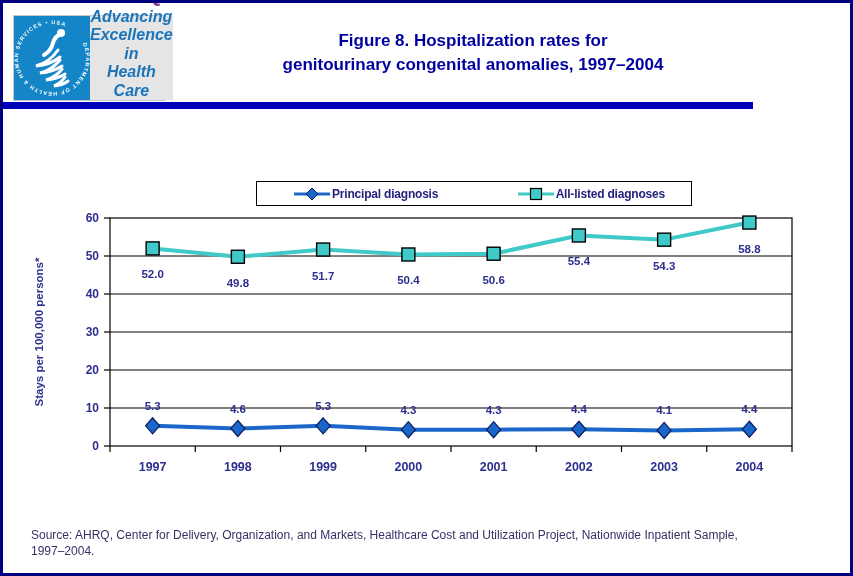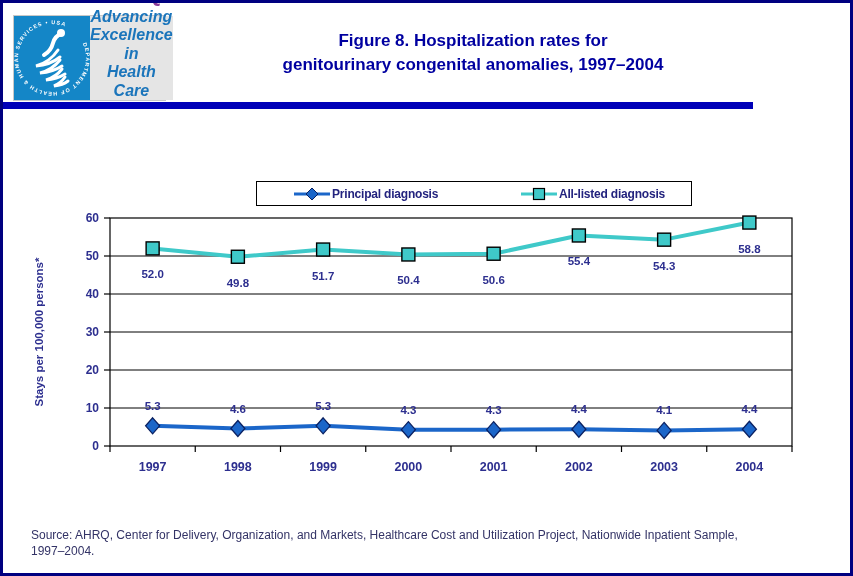--- a/index.html
+++ b/index.html
@@ -93,21 +93,21 @@
         <line x1="1" y1="7" x2="37" y2="7" stroke-width="3" stroke="#1B66C9"></line>
         <polygon points="19,1 25,7 19,13 13,7" stroke="#0B2161" stroke-width="1" fill="#1B66C9"></polygon>
       </svg>
       <span class="legend-label">Principal diagnosis</span>
     </div>
     <div class="legend-item">
       <svg width="38" height="14" viewBox="0 0 38 14">
         <line x1="1" y1="7" x2="37" y2="7" stroke-width="3" stroke="#3FC9C9"></line>
         <rect x="13.5" y="1.5" width="11" height="11" stroke="#000000" stroke-width="1.2" fill="#3FC9C9"></rect>
       </svg>
-      <span class="legend-label">All-listed diagnosis</span>
+      <span class="legend-label">All-listed diagnoses</span>
     </div>
   </div>
 
   <svg class="chart-svg" id="chart" width="853" height="330" viewBox="0 0 853 330">
       <line x1="107" y1="235" x2="789" y2="235" stroke="#000" stroke-width="1"></line>
       <line x1="107" y1="197" x2="789" y2="197" stroke="#000" stroke-width="1"></line>
       <line x1="107" y1="159" x2="789" y2="159" stroke="#000" stroke-width="1"></line>
       <line x1="107" y1="121" x2="789" y2="121" stroke="#000" stroke-width="1"></line>
       <line x1="107" y1="83" x2="789" y2="83" stroke="#000" stroke-width="1"></line>
       <rect x="107" y="45" width="682" height="228" fill="none" stroke="#000" stroke-width="1.2"></rect>

